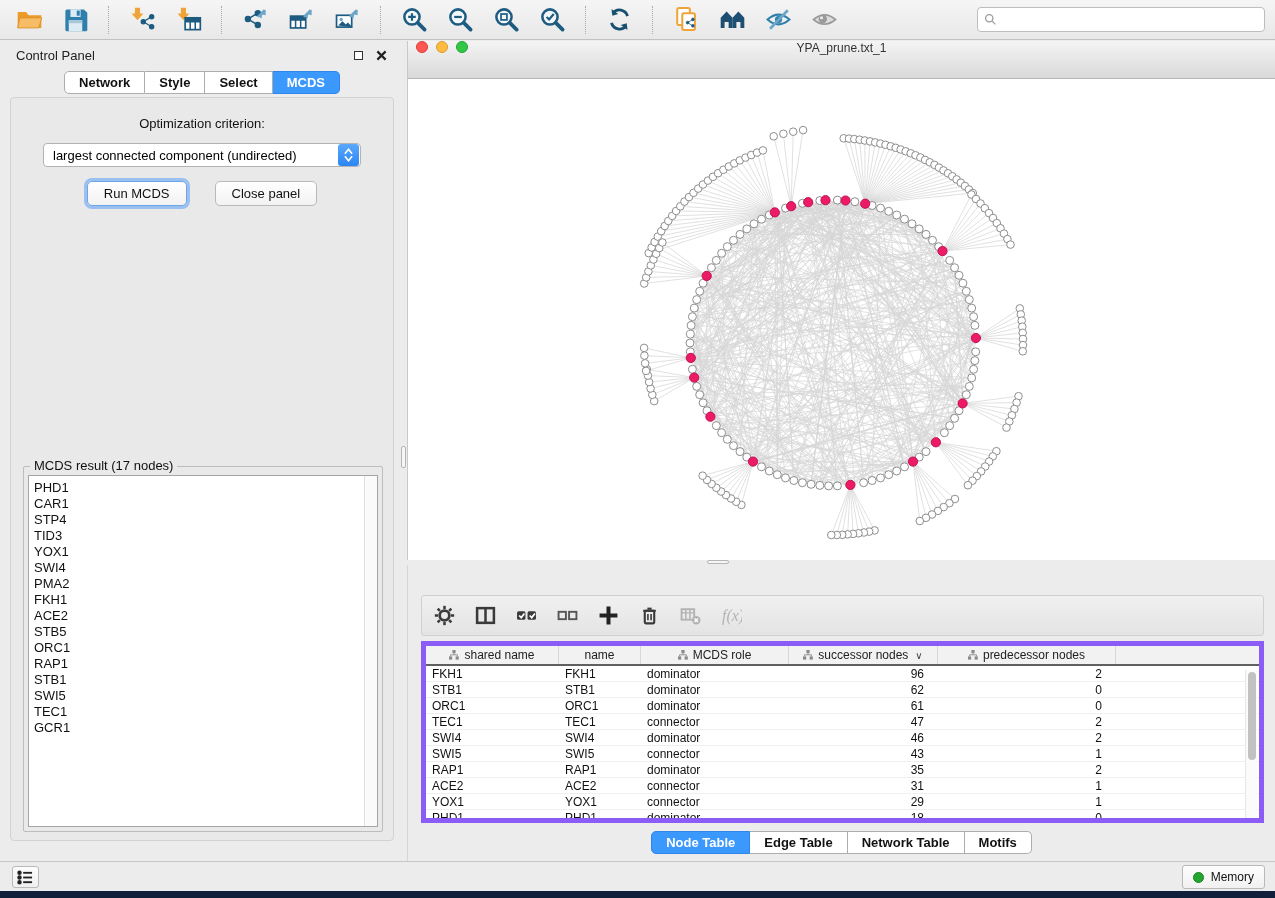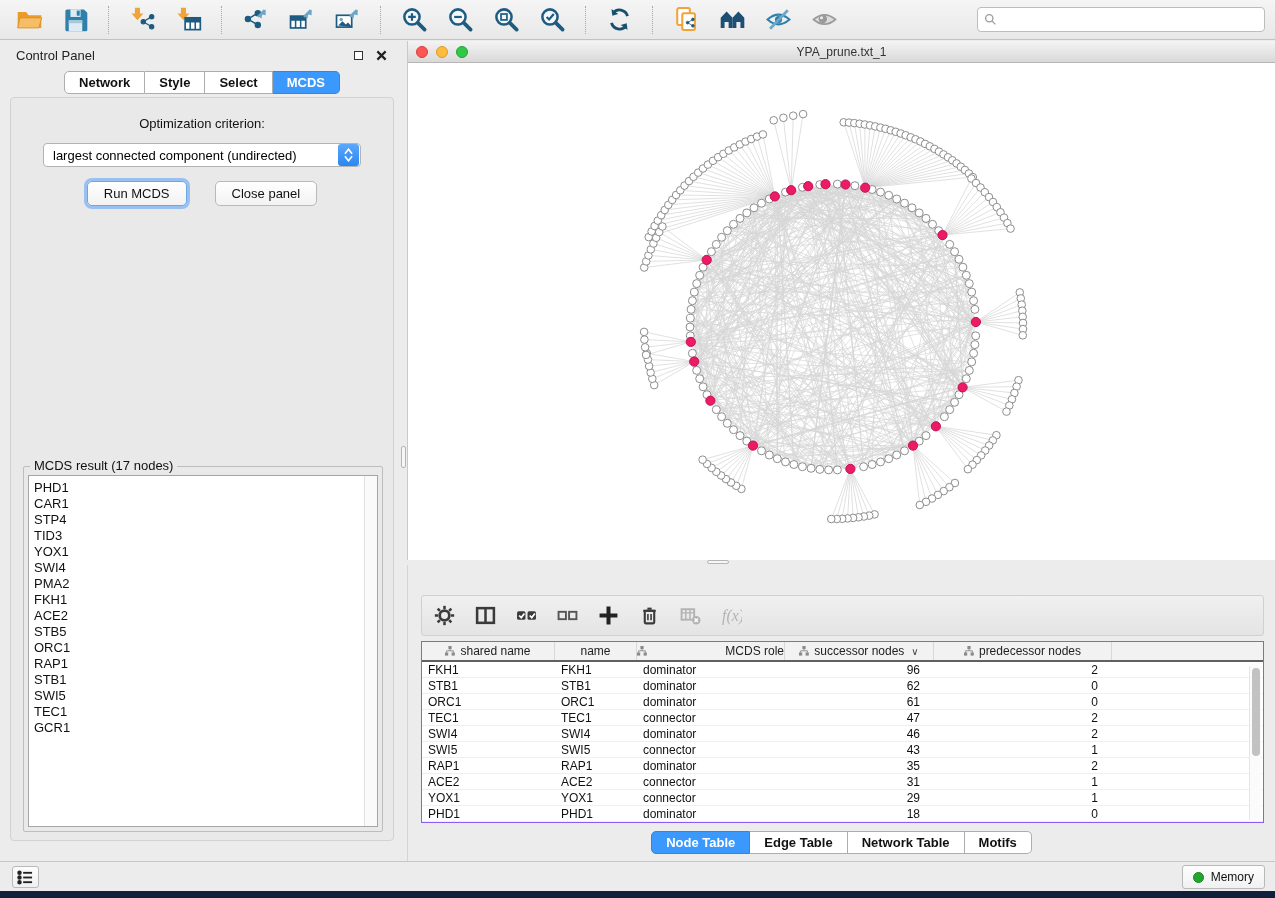--- a/index.html
+++ b/index.html
@@ -61,42 +61,42 @@
   
   #vsplit { position:absolute; left:400px; top:41px; width:7px; height:820px; background:#ececec; }
   #vsplit .knob, #hsplit .knob { background:#f6f6f6; border:1px solid #b5b5b5; border-radius:2px; position:absolute; }
   #vsplit .knob { width:5px; height:22px; left:1px; top:405px; }
   #hsplit { position:absolute; left:407px; top:560px; width:868px; height:5px; background:#ececec; }
   #hsplit .knob { width:22px; height:4px; left:300px; top:0; }
 
   
   #net-window { position:absolute; left:407px; top:41px; width:868px; height:519px;
     border-left:1px solid #c9c9c9; }
-  #net-titlebar { height:22px; background:linear-gradient(180deg,#f4f4f4,#d9d9d9);
-    border-bottom:1px solid #b6b6b6; display:flex; align-items:center; padding:0 8px; position:relative; }
+  #net-titlebar { height:38px; background:linear-gradient(180deg,#f4f4f4,#d9d9d9);
+    border-bottom:1px solid #b6b6b6; display:flex; align-items:flex-start; padding:0 8px; position:relative; }
   .traffic { display:flex; gap:8px; }
   .light { width:12px; height:12px; border-radius:50%; cursor:pointer; }
   .light.red { background:#fc5753; border:1px solid #df3d3a; }
   .light.yellow { background:#fdbc40; border:1px solid #de9b2d; }
   .light.green { background:#33c748; border:1px solid #1da533; }
   #net-title { position:absolute; left:0; right:0; text-align:center; font-size:12px; color:#333; }
   #net-canvas { height:497px; background:#fff; position:relative; }
   #net-canvas svg { position:absolute; left:0; top:0; }
 
   
   #table-panel { position:absolute; left:407px; top:565px; width:868px; height:296px; background:#ececec; border-left:1px solid #d5d5d5;}
   #tp-title-row { height:26px; display:flex; align-items:center; padding:0 14px; }
   #tp-toolbar { position:absolute; left:13px; top:30px; width:843px; height:41px;
     background:linear-gradient(180deg,#f0f0f0,#e4e4e4); border:1px solid #d0d0d0; border-radius:3px;
     display:flex; align-items:center; padding:0 10px; gap:17px; }
   .tp-btn { width:24px; height:24px; background:transparent; border:none; display:flex;
     align-items:center; justify-content:center; cursor:pointer; }
   .tp-btn svg { width:21px; height:21px; }
   #tp-table { position:absolute; left:13px; top:76px; width:843px; height:182px; background:#fff;
-    border:1px solid #8b5cf6; overflow:hidden; }
+    border:5px solid #8b5cf6; overflow:hidden; }
   #tp-header { display:flex; height:20px; background:#f2f2f2; border-bottom:2px solid #606060; }
   .hcell { display:flex; align-items:center; justify-content:center; gap:5px; font-size:12px;
     color:#222; border-right:1px solid #d8d8d8; overflow:hidden; cursor:pointer; }
   .hcell svg.attr { width:10px; height:10px; flex:0 0 auto; }
   .hcell .sort { font-size:10px; color:#444; margin-left:2px; }
   .trow { display:flex; height:16px; border-bottom:1px solid #efefef; cursor:pointer; }
   .tcell { font-size:12px; color:#111; padding:1px 6px 0 6px; overflow:hidden; white-space:nowrap; }
   .tcell.right { text-align:right; padding-right:14px; }
   #tp-scroll { position:absolute; right:2px; top:24px; width:12px; height:154px; background:#fbfbfb;
     border-left:1px solid #e6e6e6; }
@@ -1269,21 +1269,21 @@
                 <rect x="0" y="6.4" width="3.2" height="3.2"></rect>
                 <rect x="6.6" y="6.4" width="3.2" height="3.2"></rect>
               </g>
               <path d="M5 3.2 v1.6 M1.6 6.4 V4.8 h6.8 v1.6" stroke="#8a8a8a" stroke-width="0.9" fill="none"></path>
             </svg>
             <span>shared name</span>
           </div>
           <div class="hcell" style="width: 82px;">
             <span>name</span>
           </div>
-          <div class="hcell" style="width: 148px; justify-content: space-between;">
+          <div class="hcell" style="width: 148px;">
             <svg class="attr" viewBox="0 0 10 10">
               <g fill="#8a8a8a">
                 <rect x="3.4" y="0" width="3.2" height="3.2"></rect>
                 <rect x="0" y="6.4" width="3.2" height="3.2"></rect>
                 <rect x="6.6" y="6.4" width="3.2" height="3.2"></rect>
               </g>
               <path d="M5 3.2 v1.6 M1.6 6.4 V4.8 h6.8 v1.6" stroke="#8a8a8a" stroke-width="0.9" fill="none"></path>
             </svg>
             <span>MCDS role</span>
           </div>

